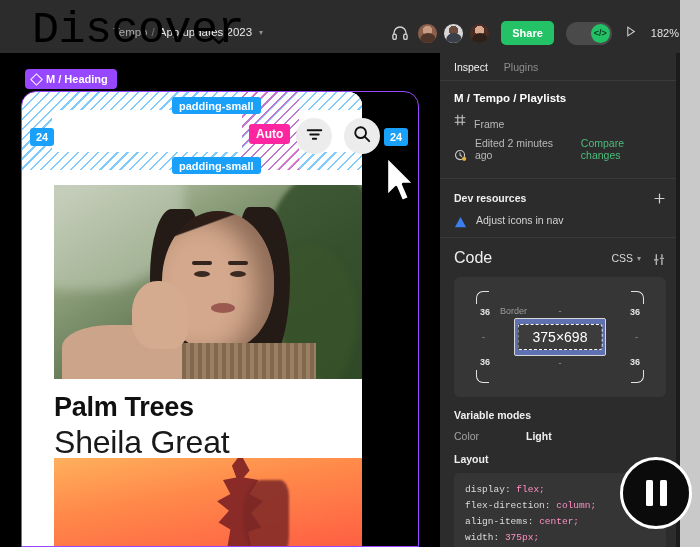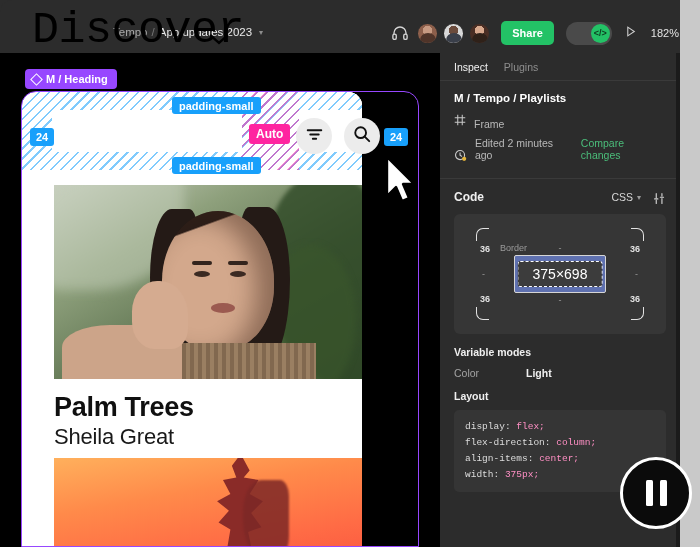--- a/index.html
+++ b/index.html
@@ -221,21 +221,21 @@
     position: absolute; left: 92px; top: 158px; width: 170px; height: 40px;
     background: repeating-linear-gradient(90deg,#9a7f62 0 4px,#81684f 4px 8px);
   }
 
   .song-title {
     position: absolute; left: 32px; top: 300px;
     font-size: 27px; font-weight: bold; color: #101010; letter-spacing: -.3px;
   }
   .song-artist {
     position: absolute; left: 32px; top: 332px;
-    font-size: 22px; color: #191919; letter-spacing: -.2px;
+    font-size: 32px; color: #191919; letter-spacing: -.2px;
   }
   .photo2 {
     position: absolute; left: 32px; top: 366px; width: 332px; height: 110px;
     overflow: hidden;
     background: linear-gradient(170deg,#ffb05c 0%,#ff8a4a 34%,#ff6b45 70%,#f9543f 100%);
   }
   .photo2 .plant {
     position: absolute; left: 46%; top: -4px; width: 74px; height: 118px;
     background: #8a2b28;
     clip-path: polygon(46% 0,58% 14%,50% 20%,70% 22%,58% 34%,76% 40%,60% 50%,
@@ -280,21 +280,21 @@
   .dev-section { padding: 12px 14px 11px; border-bottom: 1px solid #3a3a3a; }
   .dev-head { display: flex; align-items: center; margin-bottom: 10px; }
   .dev-head-title { font-size: 10.5px; font-weight: bold; color: #efefef; }
   .plus-ico { margin-left: auto; width: 13px; height: 13px; color: #cfcfcf; cursor: pointer; }
   .dev-item { display: flex; align-items: center; gap: 9px; cursor: pointer; }
   .dev-item-label { font-size: 10.5px; color: #d3d3d3; }
   .tri-ico { width: 13px; height: 12px; }
 
   .code-section { padding: 11px 14px 0; }
   .code-head { display: flex; align-items: center; margin-bottom: 10px; }
-  .code-title { font-size: 12px; font-weight: bold; color: #efefef; }
+  .code-title { font-size: 16px; font-weight: normal; color: #efefef; }
   .css-select {
     margin-left: auto; font-size: 10.5px; color: #d9d9d9;
     display: flex; align-items: center; gap: 4px; cursor: pointer;
   }
   .css-select .caret { font-size: 8px; color: #9a9a9a; }
   .sliders-ico { width: 13px; height: 13px; margin-left: 12px; color: #d6d6d6; cursor: pointer; }
 
   .boxmodel {
     background: #363636; border-radius: 6px; height: 120px;
     position: relative; margin-bottom: 12px;
@@ -535,20 +535,38 @@
             <circle cx="7.5" cy="7.5" r="5.6"></circle>
               <path d="M7.5 4.4v3.4l2.4 1.5"></path>
             <circle cx="12.6" cy="12.2" r="2.6" fill="#e3b43a" stroke="none"></circle>
           </svg>
         </span>
         <span class="sel-row-label">Edited 2 minutes ago</span>
         <span class="compare-link">Compare changes</span>
       </div>
     </div>
 
+    <div class="dev-section">
+      <div class="dev-head">
+        <span class="dev-head-title">Dev resources</span>
+        <span class="plus-ico">
+          <svg viewBox="0 0 16 16" fill="none" stroke="currentColor" stroke-width="1.5" stroke-linecap="round">
+            <path d="M8 2.5v11M2.5 8h11"></path>
+          </svg>
+        </span>
+      </div>
+      <div class="dev-item">
+        <span class="tri-ico">
+          <svg viewBox="0 0 14 13">
+              <path d="M7 1 L13 12 L1 12 Z" fill="#3b7ef0"></path>
+            </svg>
+        </span>
+        <span class="dev-item-label">Adjust icons in nav</span>
+      </div>
+    </div>
 
     <div class="code-section">
       <div class="code-head">
         <span class="code-title">Code</span>
         <span class="css-select">
           <span>CSS</span>
           <span class="caret">▾</span>
         </span>
         <span class="sliders-ico">
           <svg viewBox="0 0 16 16" fill="none" stroke="currentColor" stroke-width="1.4" stroke-linecap="round">

